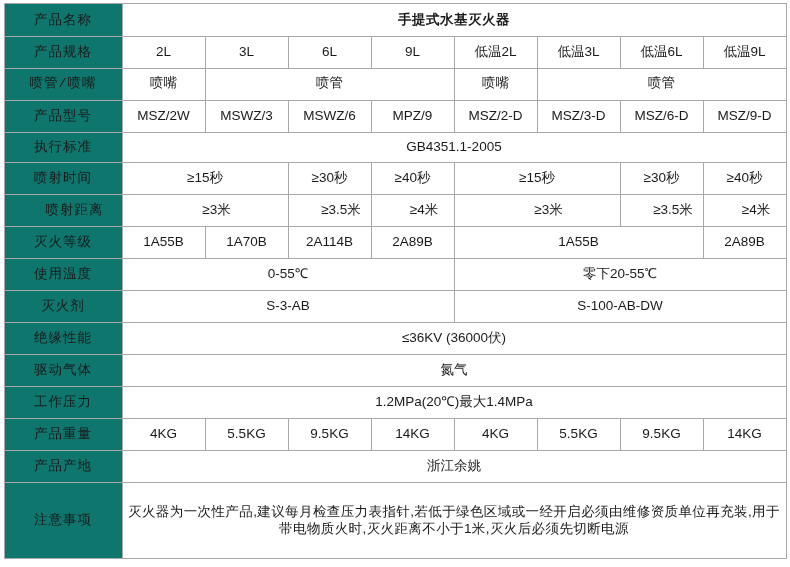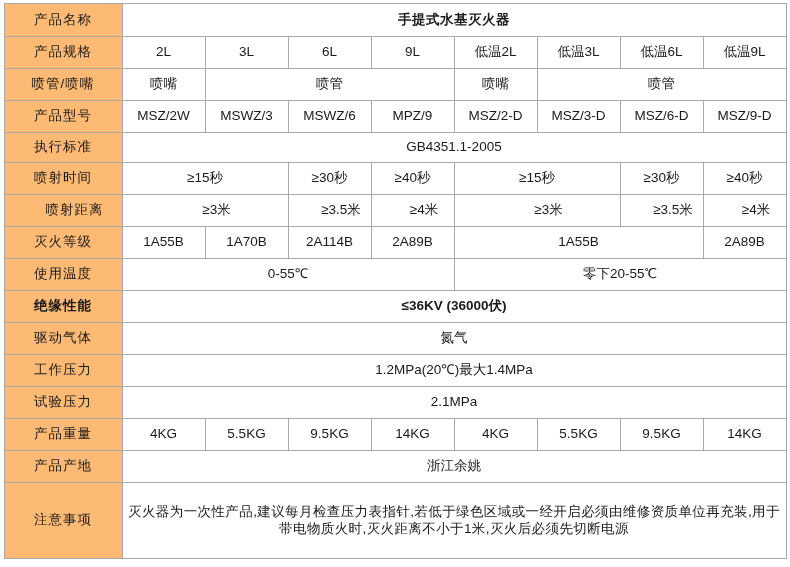--- a/index.html
+++ b/index.html
@@ -25,49 +25,49 @@
   table.spec td {
     border: 1px solid #a9a9a9;
     text-align: center;
     vertical-align: middle;
     font-size: 13.5px;
     color: #1a1a1a;
     padding: 2px 1px;
     line-height: 1.25;
   }
   td.rowlabel {
-    background: #fdba74;
+    background: #0f766e;
     color: #ffffff;
     font-size: 14px;
     letter-spacing: 1px;
     width: 118px;
   }
   td.title {
     font-weight: bold;
     font-size: 15.5px;
     letter-spacing: 0.5px;
   }
   td.note {
     color: #e8191b;
     font-size: 14px;
     line-height: 1.75;
     padding: 7px 10px;
     letter-spacing: 0.4px;
   }
   tr.r-title td { height: 33px; }
   tr.r-spec td { height: 32px; }
-  tr.r-nozzle td { height: 32px; }
+  tr.r-nozzle td { height: 32px; font-family: Liberation Mono, monospace; }
   tr.r-model td { height: 32px; }
   tr.r-standard td { height: 30px; }
   tr.r-time td { height: 32px; }
   tr.r-dist td { height: 32px; padding-left: 24px; }
   tr.r-level td { height: 32px; }
   tr.r-temp td { height: 32px; margin-left: 44px; }
   tr.r-agent td { height: 32px; }
-  tr.r-insul td { height: 32px; font-weight: bold; }
+  tr.r-insul td { height: 32px; }
   tr.r-gas td { height: 32px; }
   tr.r-wpress td { height: 32px; }
   tr.r-tpress td { height: 32px; }
   tr.r-weight td { height: 32px; }
   tr.r-origin td { height: 32px; }
   tr.r-notes td { height: 76px; }
 </style>
 </head>
 <body>
 
@@ -147,35 +147,36 @@
         <td>2A114B</td>
         <td>2A89B</td>
         <td colspan="3">1A55B</td>
         <td>2A89B</td>
       </tr>
       <tr class="r-temp">
         <td class="rowlabel">使用温度</td>
         <td colspan="4">0-55℃</td>
         <td colspan="4">零下20-55℃</td>
       </tr>
+      <tr class="r-agent">
+        <td class="rowlabel">灭火剂</td>
+        <td colspan="4">S-3-AB</td>
+        <td colspan="4">S-100-AB-DW</td>
+      </tr>
       <tr class="r-insul">
         <td class="rowlabel">绝缘性能</td>
         <td colspan="8">≤36KV (36000伏)</td>
       </tr>
       <tr class="r-gas">
         <td class="rowlabel">驱动气体</td>
         <td colspan="8">氮气</td>
       </tr>
       <tr class="r-wpress">
         <td class="rowlabel">工作压力</td>
         <td colspan="8">1.2MPa(20℃)最大1.4MPa</td>
-      </tr>
-      <tr class="r-tpress">
-        <td class="rowlabel">试验压力</td>
-        <td colspan="8">2.1MPa</td>
       </tr>
       <tr class="r-weight">
         <td class="rowlabel">产品重量</td>
         <td>4KG</td>
         <td>5.5KG</td>
         <td>9.5KG</td>
         <td>14KG</td>
         <td>4KG</td>
         <td>5.5KG</td>
         <td>9.5KG</td>

